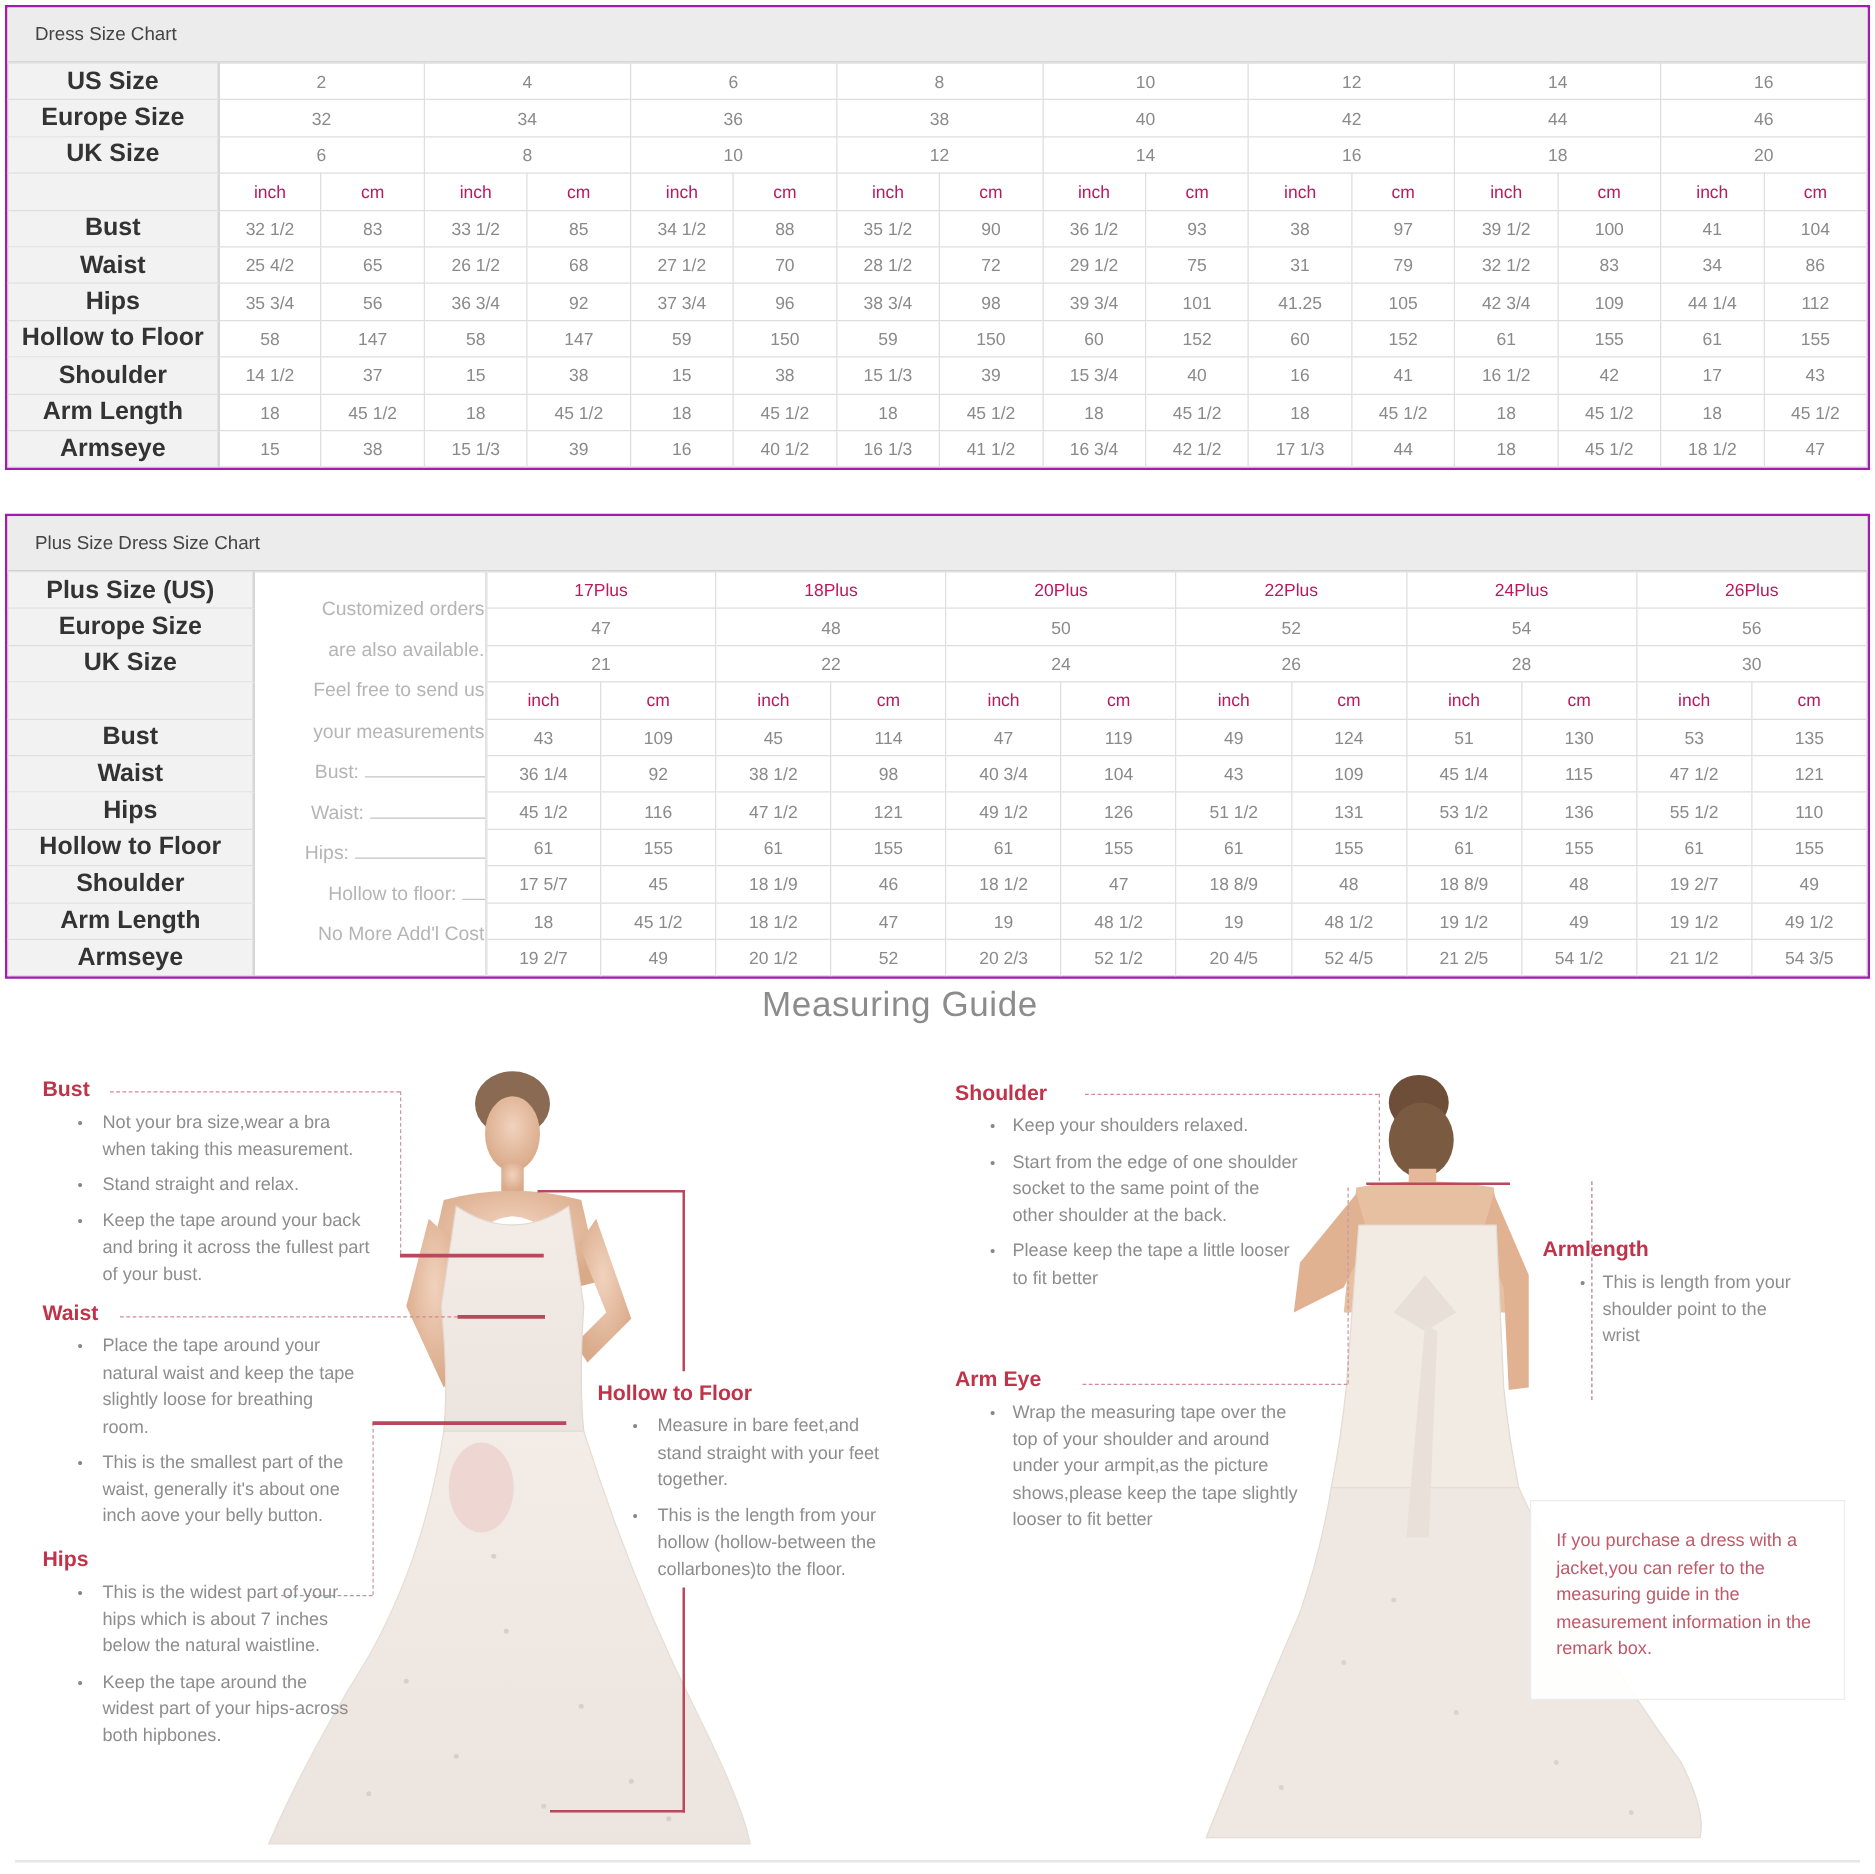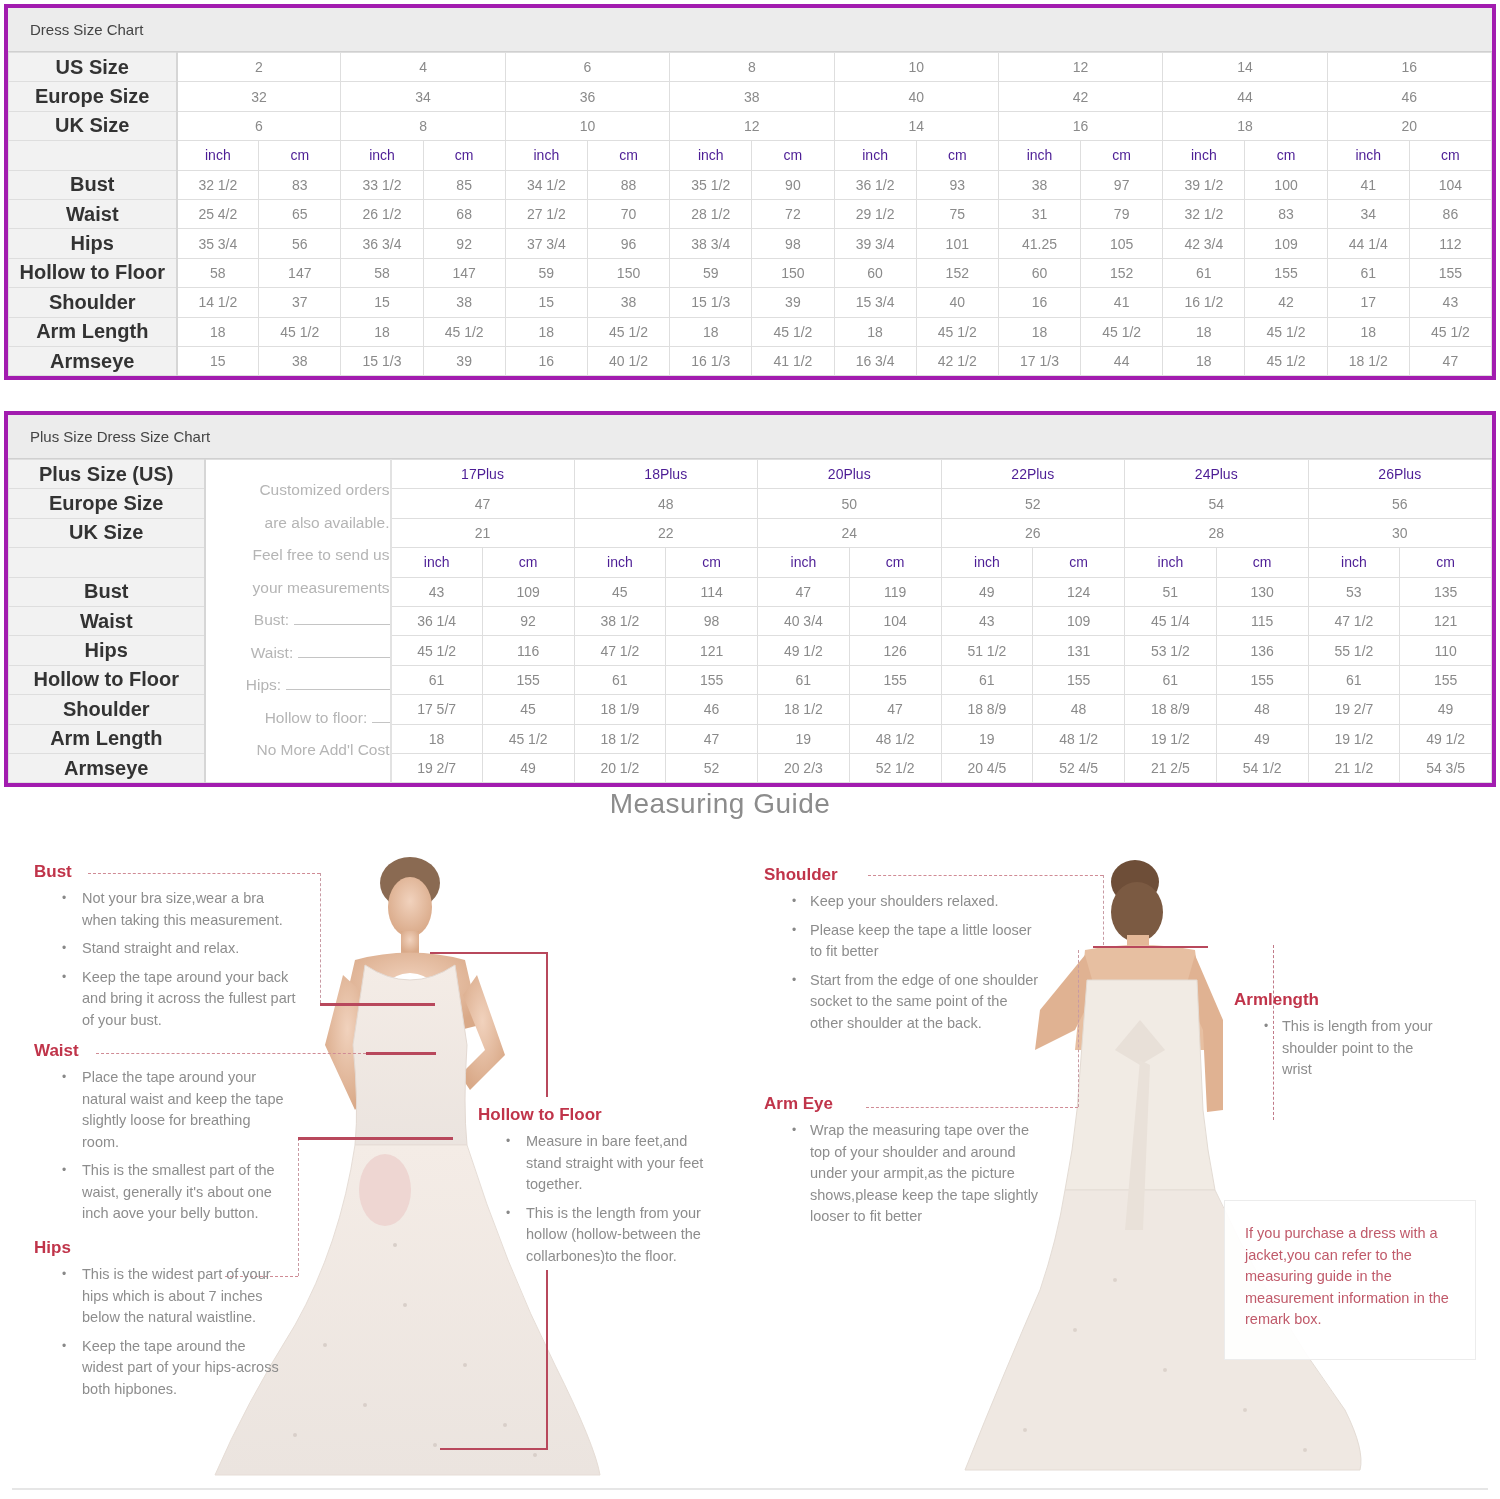--- a/index.html
+++ b/index.html
@@ -1,24 +1,24 @@
 <!DOCTYPE html>
 <html><head>
 <meta charset="utf-8">
 <style>
   * { box-sizing: border-box; margin: 0; padding: 0; }
   html, body { width: 1500px; height: 1499px; background: #ffffff; overflow: hidden; }
   body { font-family: "Liberation Sans", sans-serif; color: #555; position: relative; }
 
-  .chart-block { position: absolute; left: 4px; width: 1492px; border: 4px solid #a21caf; background: #fff; }
+  .chart-block { position: absolute; left: 4px; width: 1492px; border: 2px solid #a21caf; background: #fff; }
   .chart-title { height: 44px; background: #ececec; border-bottom: 1px solid #d0d0d0; padding-left: 22px; line-height: 44px; font-size: 15px; color: #444; }
   table { border-collapse: collapse; width: 100%; table-layout: fixed; }
   td { border: 1px solid #dedede; text-align: center; font-size: 14px; color: #8a8a8a; height: 29.4px; white-space: nowrap; overflow: hidden; }
   td.rowlabel { background: #f2f2f2; color: #333; font-size: 20px; border-right: 2px solid #d6d6d6; font-weight: bold; }
-  td.unit { color: #4c1d95; }
+  td.unit { color: #be185d; }
   .plus-note { vertical-align: top; text-align: right; color: #b5b5b5; font-size: 15.5px; padding: 14px 0 0 12px; line-height: 32.5px; white-space: normal; background: #fff; border-right: 2px solid #e2e2e2; }
   .plus-note .line { display: block; white-space: nowrap; }
   .plus-note .blank { display: inline-block; border-bottom: 1.5px solid #c4c4c4; height: 14px; vertical-align: baseline; }
 
   .guide-title { position: absolute; top: 788px; left: 0; width: 1440px; text-align: center; font-size: 28px; color: #8c8c8c; letter-spacing: 0.5px; }
 
   .section { position: absolute; font-size: 14.5px; color: #8d8d8d; line-height: 21.5px; }
   .section h3 { color: #c0344a; font-size: 17px; font-weight: bold; margin-bottom: 6px; line-height: 20px; }
   .section ul { list-style: none; }
   .section li { position: relative; padding-left: 34px; margin-bottom: 7px; margin-left: 48px; }
@@ -536,22 +536,22 @@
   <ul>
     <li>Measure in bare feet,and stand straight with your feet together.</li>
     <li>This is the length from your hollow (hollow-between the collarbones)to the floor.</li>
   </ul>
 </div>
 
 <div class="section right" style="left:730px; top:865px; width:310px;">
   <h3 style="padding-left:34px;">Shoulder</h3>
   <ul>
     <li>Keep your shoulders relaxed.</li>
+    <li>Start from the edge of one shoulder socket to the same point of the other shoulder at the back.</li>
     <li>Please keep the tape a little looser to fit better</li>
-    <li>Start from the edge of one shoulder socket to the same point of the other shoulder at the back.</li>
   </ul>
 </div>
 
 <div class="section right" style="left:730px; top:1094px; width:310px;">
   <h3 style="padding-left:34px;">Arm Eye</h3>
   <ul>
     <li>Wrap the measuring tape over the top of your shoulder and around under your armpit,as the picture shows,please keep the tape slightly looser to fit better</li>
   </ul>
 </div>
 

